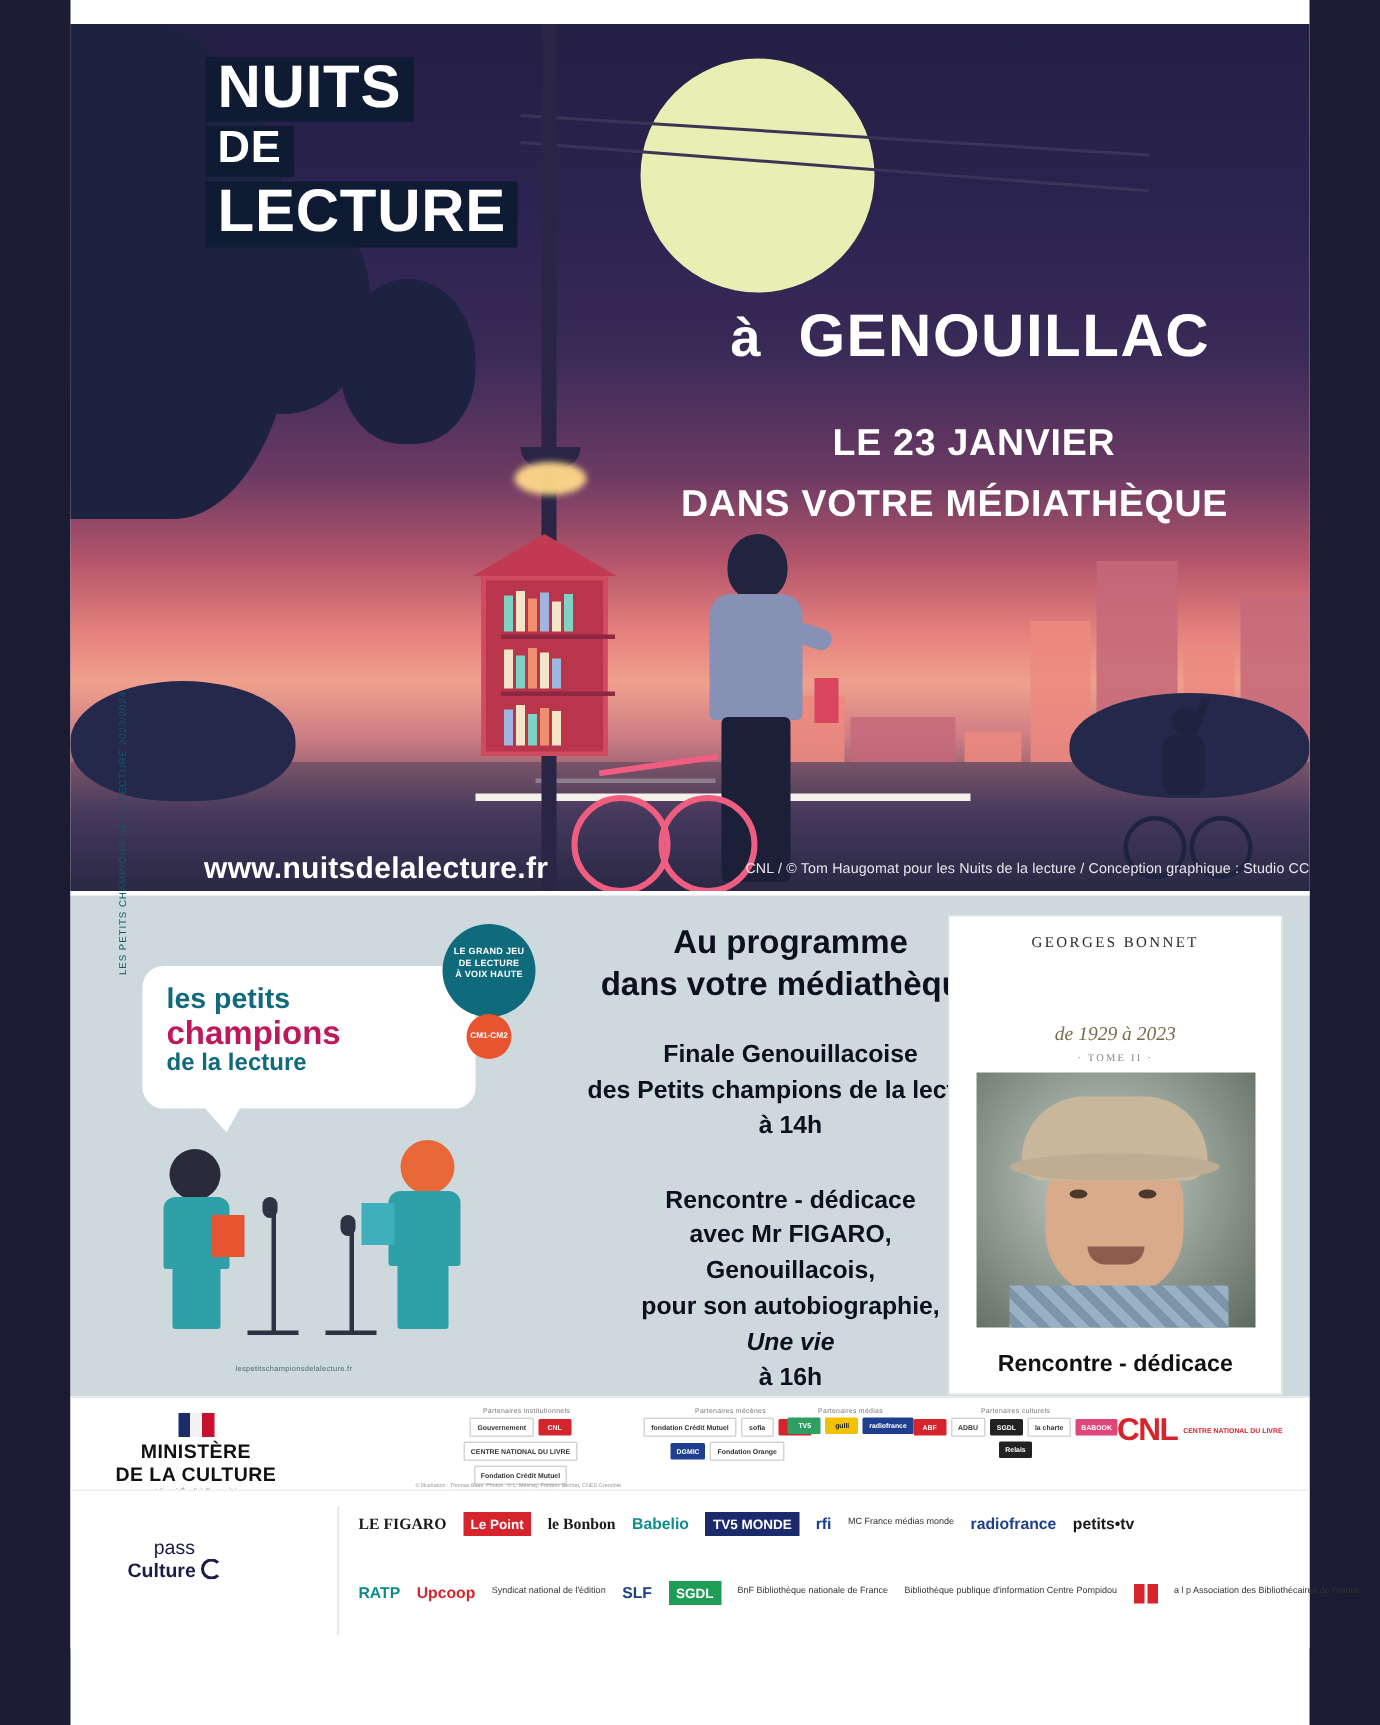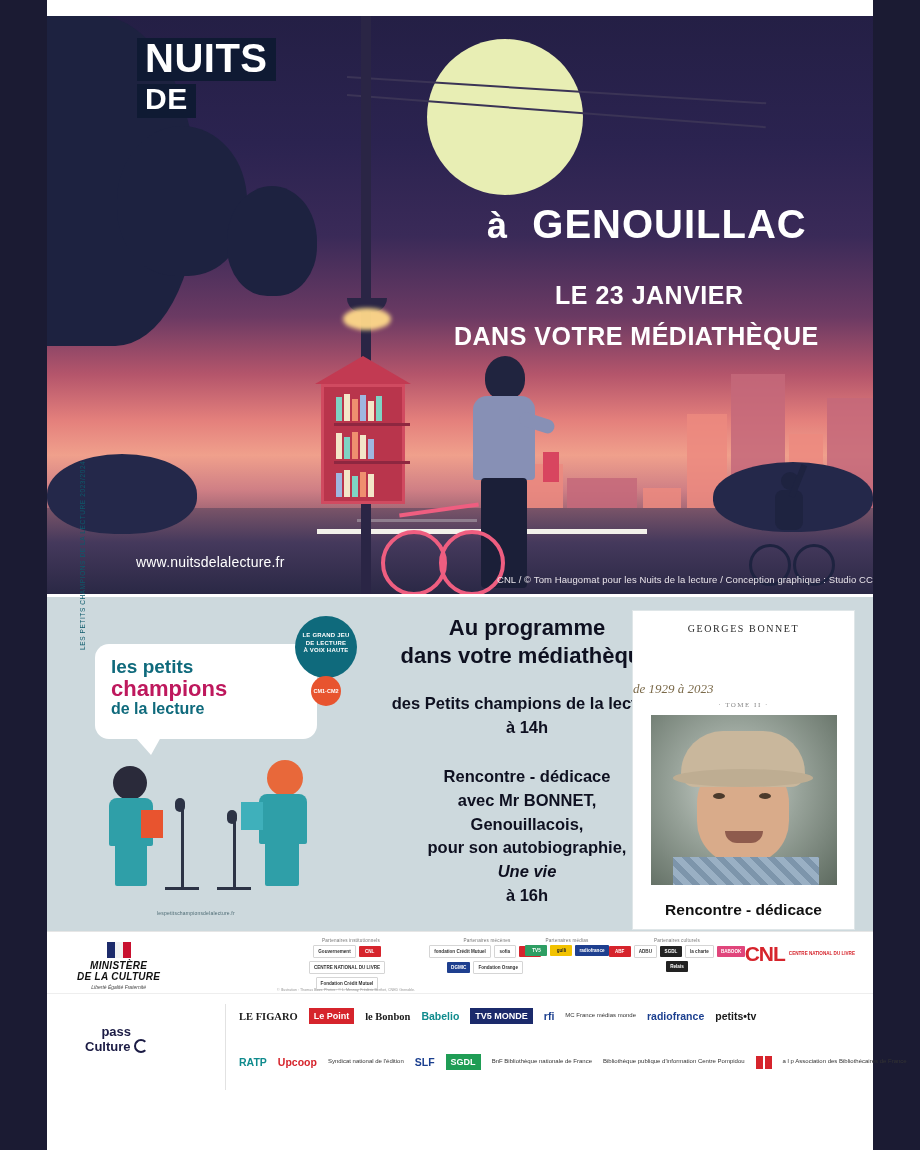--- a/index.html
+++ b/index.html
@@ -149,22 +149,22 @@
   .h-title .a { font-weight: bold; font-size: 36px; }
   .h-sub1 {
     position: absolute; left: 508px; top: 265px;
     color: #fff; font-size: 25px; font-weight: bold; letter-spacing: .5px;
   }
   .h-sub2 {
     position: absolute; left: 407px; top: 306px;
     color: #fff; font-size: 25px; font-weight: bold; letter-spacing: .5px;
   }
   .hero-url {
-    position: absolute; left: 89px; bottom: 24px;
-    color: #fff; font-size: 14px; font-weight: normal; letter-spacing: .2px;
+    position: absolute; left: 89px; bottom: 3px;
+    color: #fff; font-size: 20px; font-weight: bold; letter-spacing: .2px;
   }
   .hero-credit {
     position: absolute; right: 0px; bottom: 9px;
     color: #e9e4ea; font-size: 9.5px; letter-spacing: .1px;
   }
 
   
   .band {
     position: relative;
     width: 826px; height: 337px;
@@ -247,21 +247,21 @@
     position: absolute; left: 0; top: 12px; width: 100%; text-align:center;
     color: #2b2b2b; font-family: "Liberation Serif", serif;
     font-size: 10px; letter-spacing: 1.6px;
   }
   .bc-main {
     position: absolute; left: 0; top: 28px; width: 100%; text-align:center;
     color: #b08b3e; font-family: "Liberation Serif", serif;
     font-size: 33px; font-style: italic;
   }
   .bc-sub {
-    position: absolute; left: 0; top: 70px; width:100%; text-align:left;
+    position: absolute; left: 0; top: 70px; width:100%; text-align:center;
     color: #7b6a4a; font-family: "Liberation Serif", serif;
     font-size: 13px; font-style: italic;
   }
   .bc-sub2 {
     position: absolute; left: 0; top: 90px; width:100%; text-align:center;
     color: #8a8a8a; font-family: "Liberation Serif", serif; font-size: 7px;
     letter-spacing: 1.5px;
   }
   .bc-photo {
     position: absolute; left: 18px; top: 104px; width: 186px; height: 170px;
@@ -288,21 +288,21 @@
   
   .partners {
     position: relative; width: 826px; height: 62px; background:#fff;
     border-top: 1px solid #e6e6e6;
   }
   .mc {
     position: absolute; left: 30px; top: 10px; text-align:center;
   }
   .mc .flag { width: 24px; height: 16px; margin: 0 auto 2px;
     background: linear-gradient(to right,#1d2b6b 0 33%, #f2f2f2 33% 66%, #c8102e 66% 100%); }
-  .mc .t1 { font-size: 10px; font-weight: bold; color:#111; letter-spacing:.3px;font-style:italic;}
+  .mc .t1 { font-size: 13px; font-weight: bold; color:#111; letter-spacing:.3px;}
   .mc .t2 { font-size: 5px; color:#444; font-style: italic; line-height:1.5; margin-top:2px;}
   .pcol { position: absolute; top: 6px; }
   .pcol .ttl { font-size: 4.6px; color:#777; text-align:center; margin-bottom: 2px; letter-spacing:.2px;}
   .chips { display: flex; gap: 3px; flex-wrap: wrap; align-items:center; justify-content:center; max-width: 120px;}
   .chip {
     font-size: 4.6px; color:#fff; background:#8d93a5; padding: 3px 4px;
     border-radius: 1px; line-height: 1.1; text-align:center; font-weight:bold;
     min-width: 22px;
   }
   .chip.w { background:#fff; color:#333; border:1px solid #d5d5d5; }
@@ -321,21 +321,21 @@
     position: absolute; left: 230px; bottom: 1px; font-size: 3.6px; color:#999;
   }
 
   .media {
     position: relative; width: 826px; height: 106px; background:#fff;
     border-top: 1px solid #eee;
   }
   .pass {
     position: absolute; left: 38px; top: 30px; text-align:center;
   }
-  .pass .p1 { font-size: 13px; color:#1b1b44; font-weight:bold;}
+  .pass .p1 { font-size: 13px; color:#1b1b44; font-weight:normal;}
   .pass .p2 { font-size: 13px; color:#1b1b44; font-weight:bold;}
   .pass .swirl { display:inline-block; width:14px; height:14px; border:2px solid #1b1b44;
     border-radius:50%; border-right-color:transparent; margin-left:3px; vertical-align:-2px;}
   .media-sep { position:absolute; left:178px; top:10px; width:1px; height:86px; background:#e2e2e2;}
   .mrow { position:absolute; left:192px; display:flex; align-items:center; gap:11px; }
   .mrow.r1 { top: 14px; }
   .mrow.r2 { top: 60px; }
   .mlogo { font-size: 10.5px; font-weight: bold; color:#1a1a1a; white-space:nowrap; }
   .mlogo.box { background:#1b2a6b; color:#fff; padding: 3px 5px; font-size:9px;}
   .mlogo.red { background:#d6242c; color:#fff; padding:3px 5px; font-size:9px;}
@@ -357,20 +357,21 @@
     <div class="wire1"></div>
     <div class="wire2"></div>
 
     <div class="tree" style="left:-30px; top:0; width:180px; height:330px; border-radius:0 60% 50% 0;"></div>
     <div class="tree" style="left:70px; top:110px; width:130px; height:150px;"></div>
     <div class="tree" style="left:180px; top:170px; width:90px; height:110px;"></div>
 
     <div class="logo">
       <div><span class="l1">NUITS</span></div>
       <div><span class="l2">DE</span></div>
+      <div><span class="l4">LECTURE</span></div>
     </div>
 
     <div class="hero-city">
       <div class="bld" style="left:640px; width:40px; height:120px;"></div>
       <div class="bld dark" style="left:684px; width:54px; height:160px;"></div>
       <div class="bld" style="left:742px; width:34px; height:100px;"></div>
       <div class="bld dark" style="left:780px; width:46px; height:136px;"></div>
       <div class="bld" style="left:470px; width:46px; height:70px;"></div>
       <div class="bld dark" style="left:520px; width:70px; height:56px;"></div>
       <div class="bld" style="left:596px; width:38px; height:46px;"></div>
@@ -491,26 +492,27 @@
 
         <div class="pcl-foot">lespetitschampionsdelalecture.fr</div>
       </div>
 
       <div class="prog">
         <h2>
           <span>Au programme</span><br>
           <span>dans votre médiathèque</span>
         </h2>
         <div class="blk">
+          <div>Finale Genouillacoise</div>
           <div>des Petits champions de la lecture</div>
           <div>à 14h</div>
         </div>
         <div class="blk2">
           <div>Rencontre - dédicace</div>
-          <div>avec Mr BONNET,</div>
+          <div>avec Mr FIGARO,</div>
           <div>Genouillacois,</div>
           <div>pour son autobiographie,</div>
           <div class="ital">Une vie</div>
           <div>à 16h</div>
         </div>
       </div>
 
       <div class="bookcard">
         <div class="bc-title">GEORGES BONNET</div>
         <div class="bc-sub">de 1929 à 2023</div>

